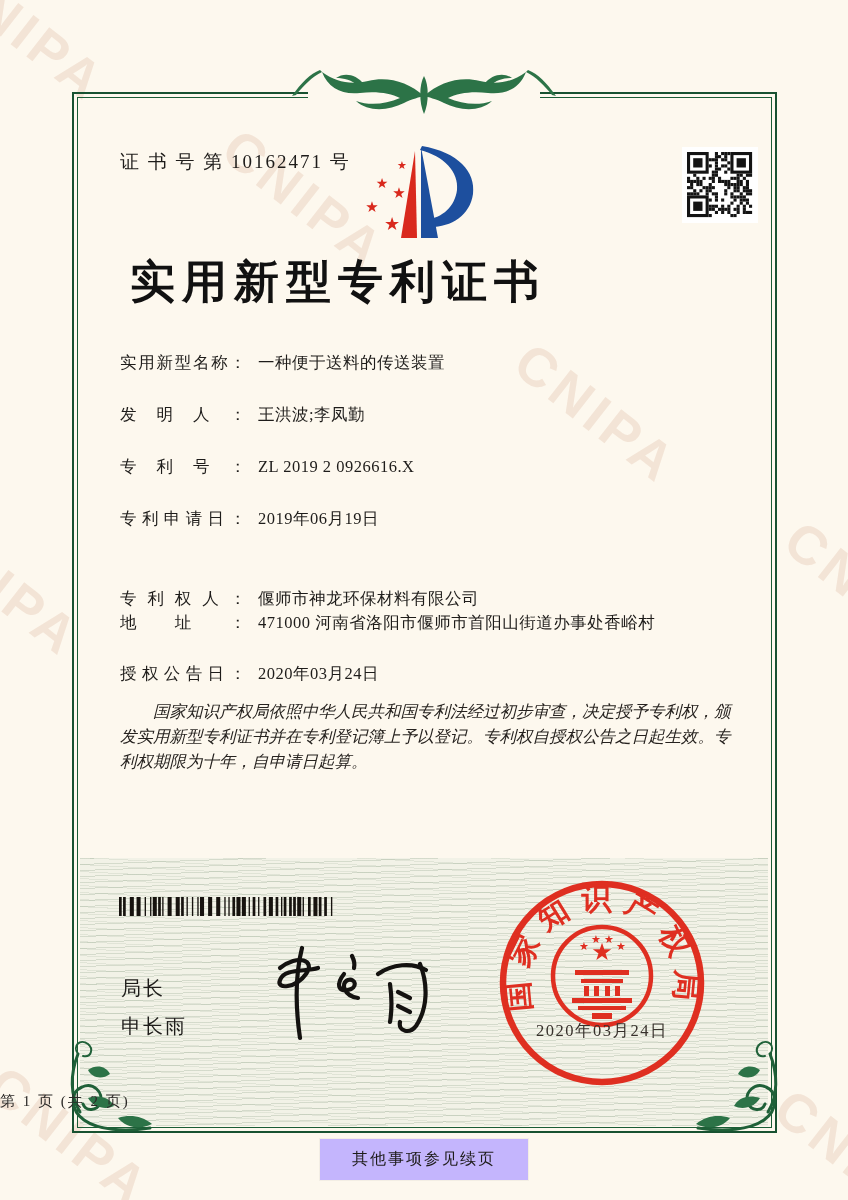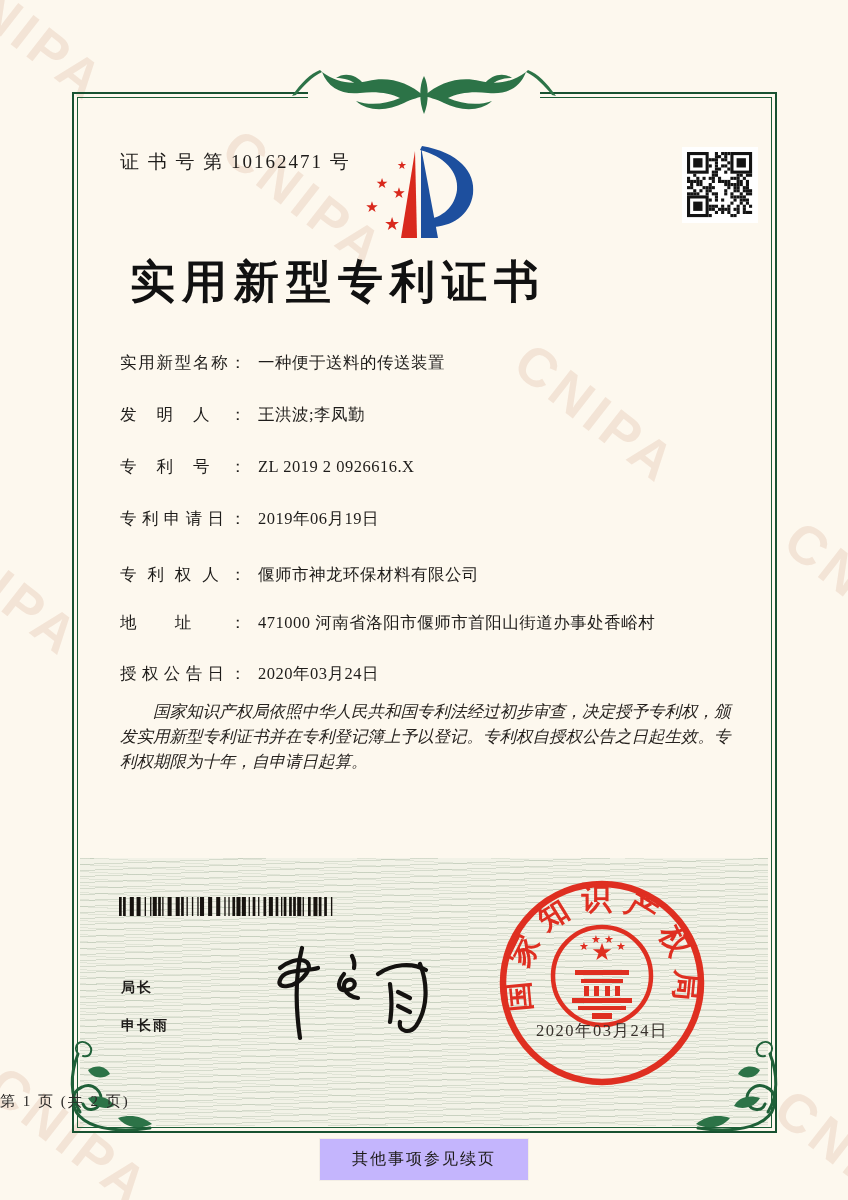--- a/index.html
+++ b/index.html
@@ -28,29 +28,29 @@
       repeating-linear-gradient(178deg, rgba(145,165,140,0.30) 0 1px, rgba(0,0,0,0) 1px 6px),
       repeating-linear-gradient(183deg, rgba(145,165,140,0.18) 0 1px, rgba(0,0,0,0) 1px 7px);
   }
   
   .cert-no{left:120px;top:149px;font-size:19px;letter-spacing:2px;}
   .title{left:0;width:676px;top:252px;text-align:center;font-size:45px;font-weight:bold;letter-spacing:7px;color:#111;}
   
   .row{position:absolute;left:120px;width:620px;font-size:16.5px;line-height:22px;}
   .row .lbl{display:inline-block;width:126px;text-align:justify;text-align-last:justify;vertical-align:top;}
   .row .val{margin-left:12px;letter-spacing:0.5px;}
-  .r1{top:352px}.r2{top:404px}.r3{top:456px}.r4{top:508px}.r5{top:564px}.r6{top:612px}.r7{top:663px}
+  .r1{top:352px}.r2{top:404px}.r3{top:456px}.r4{top:508px}.r5{top:588px}.r6{top:612px}.r7{top:663px}
   .pair2{position:absolute;left:335px;top:0;white-space:nowrap;}
   .pair2 .lbl2{letter-spacing:1px;}
   .pair2 .val2{margin-left:10px;letter-spacing:0.5px;}
   
   .paras{left:120px;top:699px;width:615px;font-size:16.5px;line-height:25px;color:#26221f;font-style:italic;}
   .paras p{margin:0;text-indent:2em;}
   
-  .signer{left:121px;top:969px;font-size:14px;line-height:38px;letter-spacing:2px;font-weight:bold;}
+  .signer{left:121px;top:969px;font-size:20px;line-height:38px;letter-spacing:2px;}
   
   .page-info{left:0;width:676px;top:1092px;text-align:left;font-size:15px;letter-spacing:2px;color:#2c2a28;}
   .cont-box{left:50%;transform:translateX(-50%);top:1139px;background:#c4b5fd;
     padding:10px 32px;font-size:16px;letter-spacing:2px;box-shadow:0 0 0 1px rgba(0,0,0,0.04);}
   svg{display:block;}
 </style>
 </head>
 <body>
 
 <span class="wm" style="left:210px;top:168px;">CNIPA</span>

